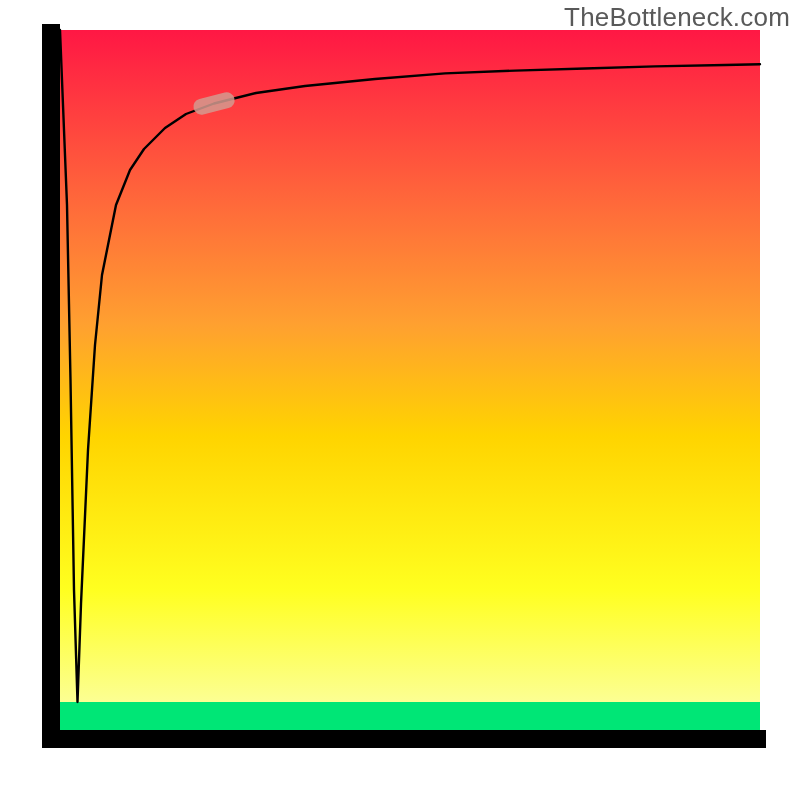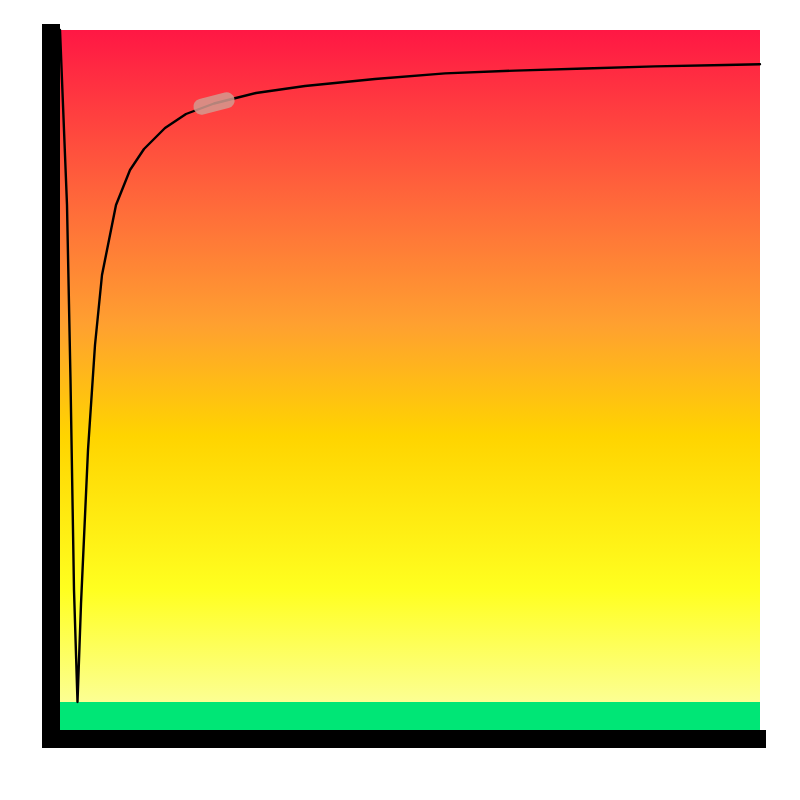--- a/index.html
+++ b/index.html
@@ -28,20 +28,21 @@
   }
   svg.chart {
     display: block;
   }
 </style>
 </head>
 <body>
 
 <div class="wrapper">
 
+  <div class="watermark">TheBottleneck.com</div>
 
   <svg class="chart" width="800" height="800" viewBox="0 0 800 800">
     <defs>
       <linearGradient id="bg-grad" x1="0" y1="0" x2="0" y2="1">
         <stop id="g0" offset="0%" stop-color="#ff1744"></stop>
         <stop id="g1" offset="25%" stop-color="#ff6a3a"></stop>
         <stop id="g2" offset="42%" stop-color="#ffa030"></stop>
         <stop id="g3" offset="58%" stop-color="#ffd400"></stop>
         <stop id="g4" offset="80%" stop-color="#ffff20"></stop>
         <stop id="g5" offset="100%" stop-color="#fbffb0"></stop>

